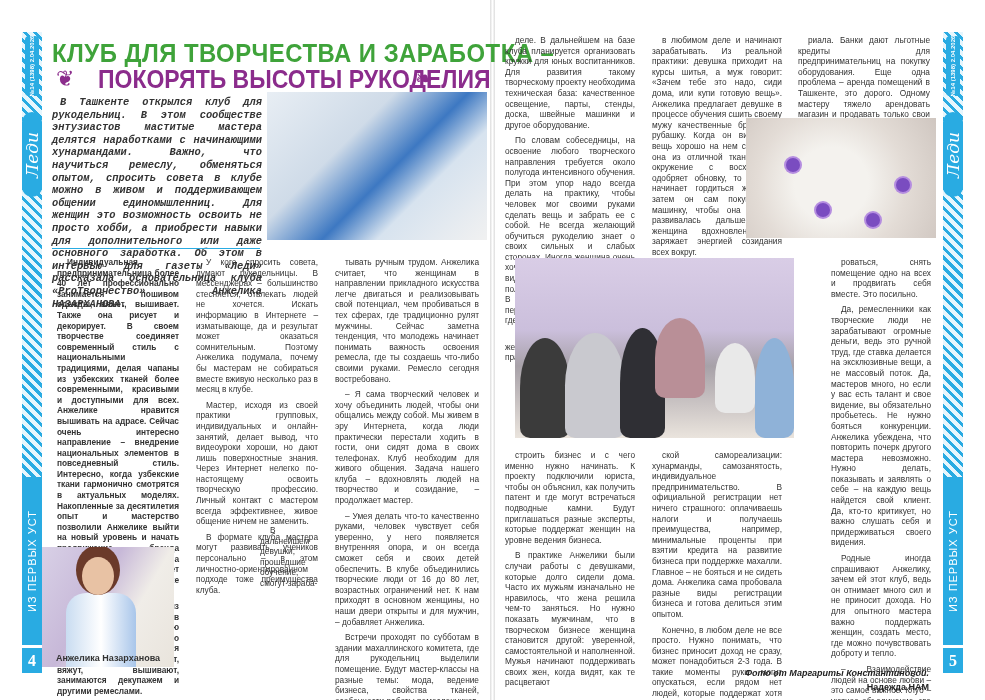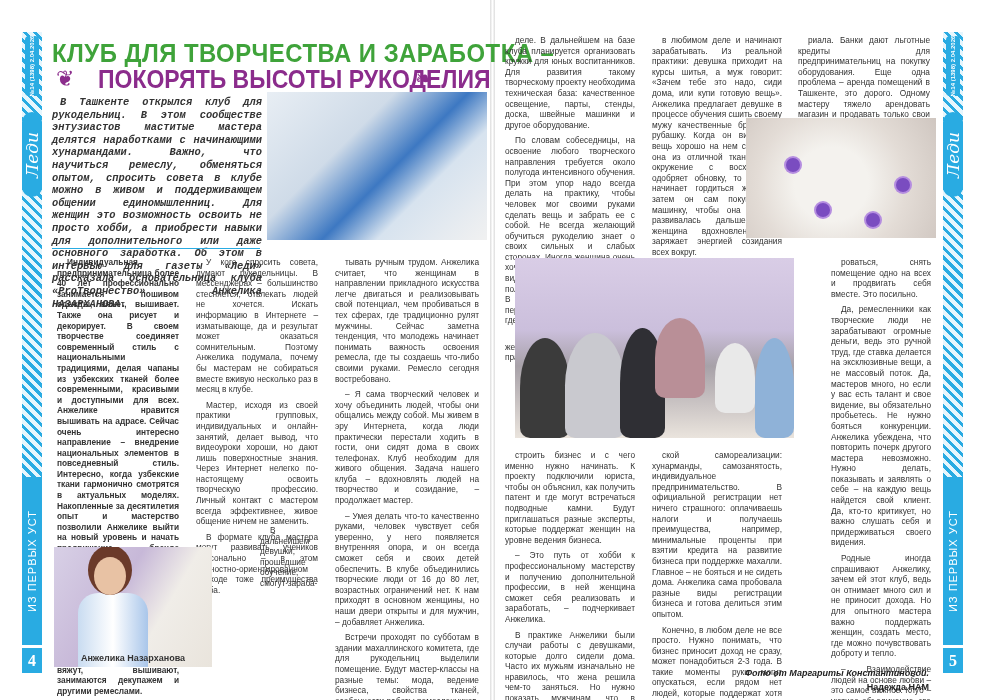--- a/index.html
+++ b/index.html
@@ -26,21 +26,21 @@
   
   .h1{position:absolute;left:52px;top:38px;font-size:26px;font-weight:bold;color:#3fa33a;letter-spacing:0.5px;white-space:nowrap;transform:scaleX(0.92);transform-origin:left;}
   .h2{position:absolute;left:98px;top:65px;font-size:25px;font-weight:bold;color:#8b2c8c;white-space:nowrap;transform:scaleX(0.92);transform-origin:left;}
   .swirl{position:absolute;top:66px;font-size:22px;color:#8b2c8c;}
   .lead{position:absolute;left:52px;top:96px;width:210px;font-family:Liberation Mono, monospace;font-style:italic;font-weight:bold;font-size:10.4px;line-height:12.6px;text-align:justify;color:#333;text-indent:8px;}
   .leadrule{position:absolute;left:52px;top:248px;width:208px;height:1px;background:#29abe2;}
   .col{position:absolute;font-size:8.3px;line-height:10.6px;text-align:justify;color:#333;}
   .col p{margin:5px;text-indent:10px;}
   .photo{position:absolute;overflow:hidden;}
   .ph-top{left:267px;top:92px;width:220px;height:148px;background:linear-gradient(135deg,#e8eef4 0%,#cfdbe8 35%,#3d78c2 55%,#d7e3ef 70%,#f1f1f1 100%);}
-  .ph-portrait{left:54px;top:547px;width:158px;height:120px;background:linear-gradient(120deg,#d8d0e6 0%,#c7b8d8 40%,#f0ede8 65%,#e9e4dc 100%);}
+  .ph-portrait{left:42px;top:547px;width:132px;height:120px;background:linear-gradient(120deg,#d8d0e6 0%,#c7b8d8 40%,#f0ede8 65%,#e9e4dc 100%);}
   .ph-portrait .face{position:absolute;left:40px;top:10px;width:32px;height:38px;border-radius:50%;background:#e8c2a4;box-shadow:0 -6px 0 6px #6b3a2a;}
   .ph-portrait .body{position:absolute;left:24px;top:46px;width:70px;height:74px;background:linear-gradient(90deg,#c9dcf1,#fff,#a9c6ea);border-radius:20px 20px 0 0;}
   .ph-portrait .caption{position:absolute;left:0;right:0;bottom:4px;text-align:center;font-weight:bold;font-size:9px;color:#333;}
   .ph-embroid{left:500px;top:118px;width:232px;height:110px;background:radial-gradient(circle at 45% 55%,#f4f2ee 30%,#e3dcd6 60%,#cfc6c0 100%);}
   .ph-embroid .fl{position:absolute;width:14px;height:14px;border-radius:50%;background:#7a4cc0;box-shadow:0 0 0 2px #b58de0;}
   .ph-group{left:515px;top:258px;width:279px;height:180px;background:linear-gradient(180deg,#d9cde6 0%,#cbbfdc 40%,#a7a1a8 60%,#eae4dd 100%);}
   .ph-group .person{position:absolute;border-radius:50% 50% 10px 10px;}
   .sig{position:absolute;right:56px;text-align:right;font-size:9px;font-weight:bold;}
 </style>
 </head>
@@ -143,21 +143,20 @@
   <div class="person" style="left:5px;top:80px;width:50px;height:100px;background:#3b3b3b;"></div>
   <div class="person" style="left:50px;top:75px;width:60px;height:105px;background:#c9c9cf;"></div>
   <div class="person" style="left:105px;top:70px;width:45px;height:110px;background:#2f2f34;"></div>
   <div class="person" style="left:140px;top:60px;width:50px;height:80px;background:#b98f97;"></div>
   <div class="person" style="left:200px;top:85px;width:40px;height:70px;background:#e9e9e9;"></div>
   <div class="person" style="left:240px;top:80px;width:39px;height:100px;background:#8fb2d8;"></div>
 </div>
 
 <div class="col" style="left:500px;top:445px;width:140px;">
   <p>строить бизнес и с чего именно нужно начинать. К проекту подключили юриста, чтобы он объяснил, как получить патент и где могут встречаться подводные камни. Будут приглашаться разные эксперты, которые поддержат женщин на уровне ведения бизнеса.</p>
-  <p>– Это путь от хобби к профессиональному мастерству и получению дополнительной профессии, в ней женщина сможет себя реализовать и заработать, – подчеркивает Анжелика.</p>
   <p>В практике Анжелики были случаи работы с девушками, которые долго сидели дома. Часто их мужьям изначально не нравилось, что жена решила чем-то заняться. Но нужно показать мужчинам, что в творческом бизнесе женщина становится другой: уверенной, самостоятельной и наполненной. Мужья начинают поддерживать своих жен, когда видят, как те расцветают</p>
 </div>
 
 <div class="col" style="left:647px;top:445px;width:140px;">
   <p>ской самореализации: хунарманды, самозанятость, индивидуальное предпринимательство. В официальной регистрации нет ничего страшного: оплачиваешь налоги и получаешь преимущества, например, минимальные проценты при взятии кредита на развитие бизнеса при поддержке махалли. Главное – не бояться и не сидеть дома. Анжелика сама пробовала разные виды регистрации бизнеса и готова делиться этим опытом.</p>
   <p>Конечно, в любом деле не все просто. Нужно понимать, что бизнес приносит доход не сразу, может понадобиться 2-3 года. В такие моменты руки могут опускаться, если рядом нет людей, которые поддержат хотя бы словами. В клубе специалисты всегда проконсультируют и дадут советы.</p>
   <p>Что касается сложностей, то на любой вид творчества нужна финансовая база для закупа мате-</p>
 </div>
 
 <div class="col" style="left:826px;top:252px;width:110px;">

